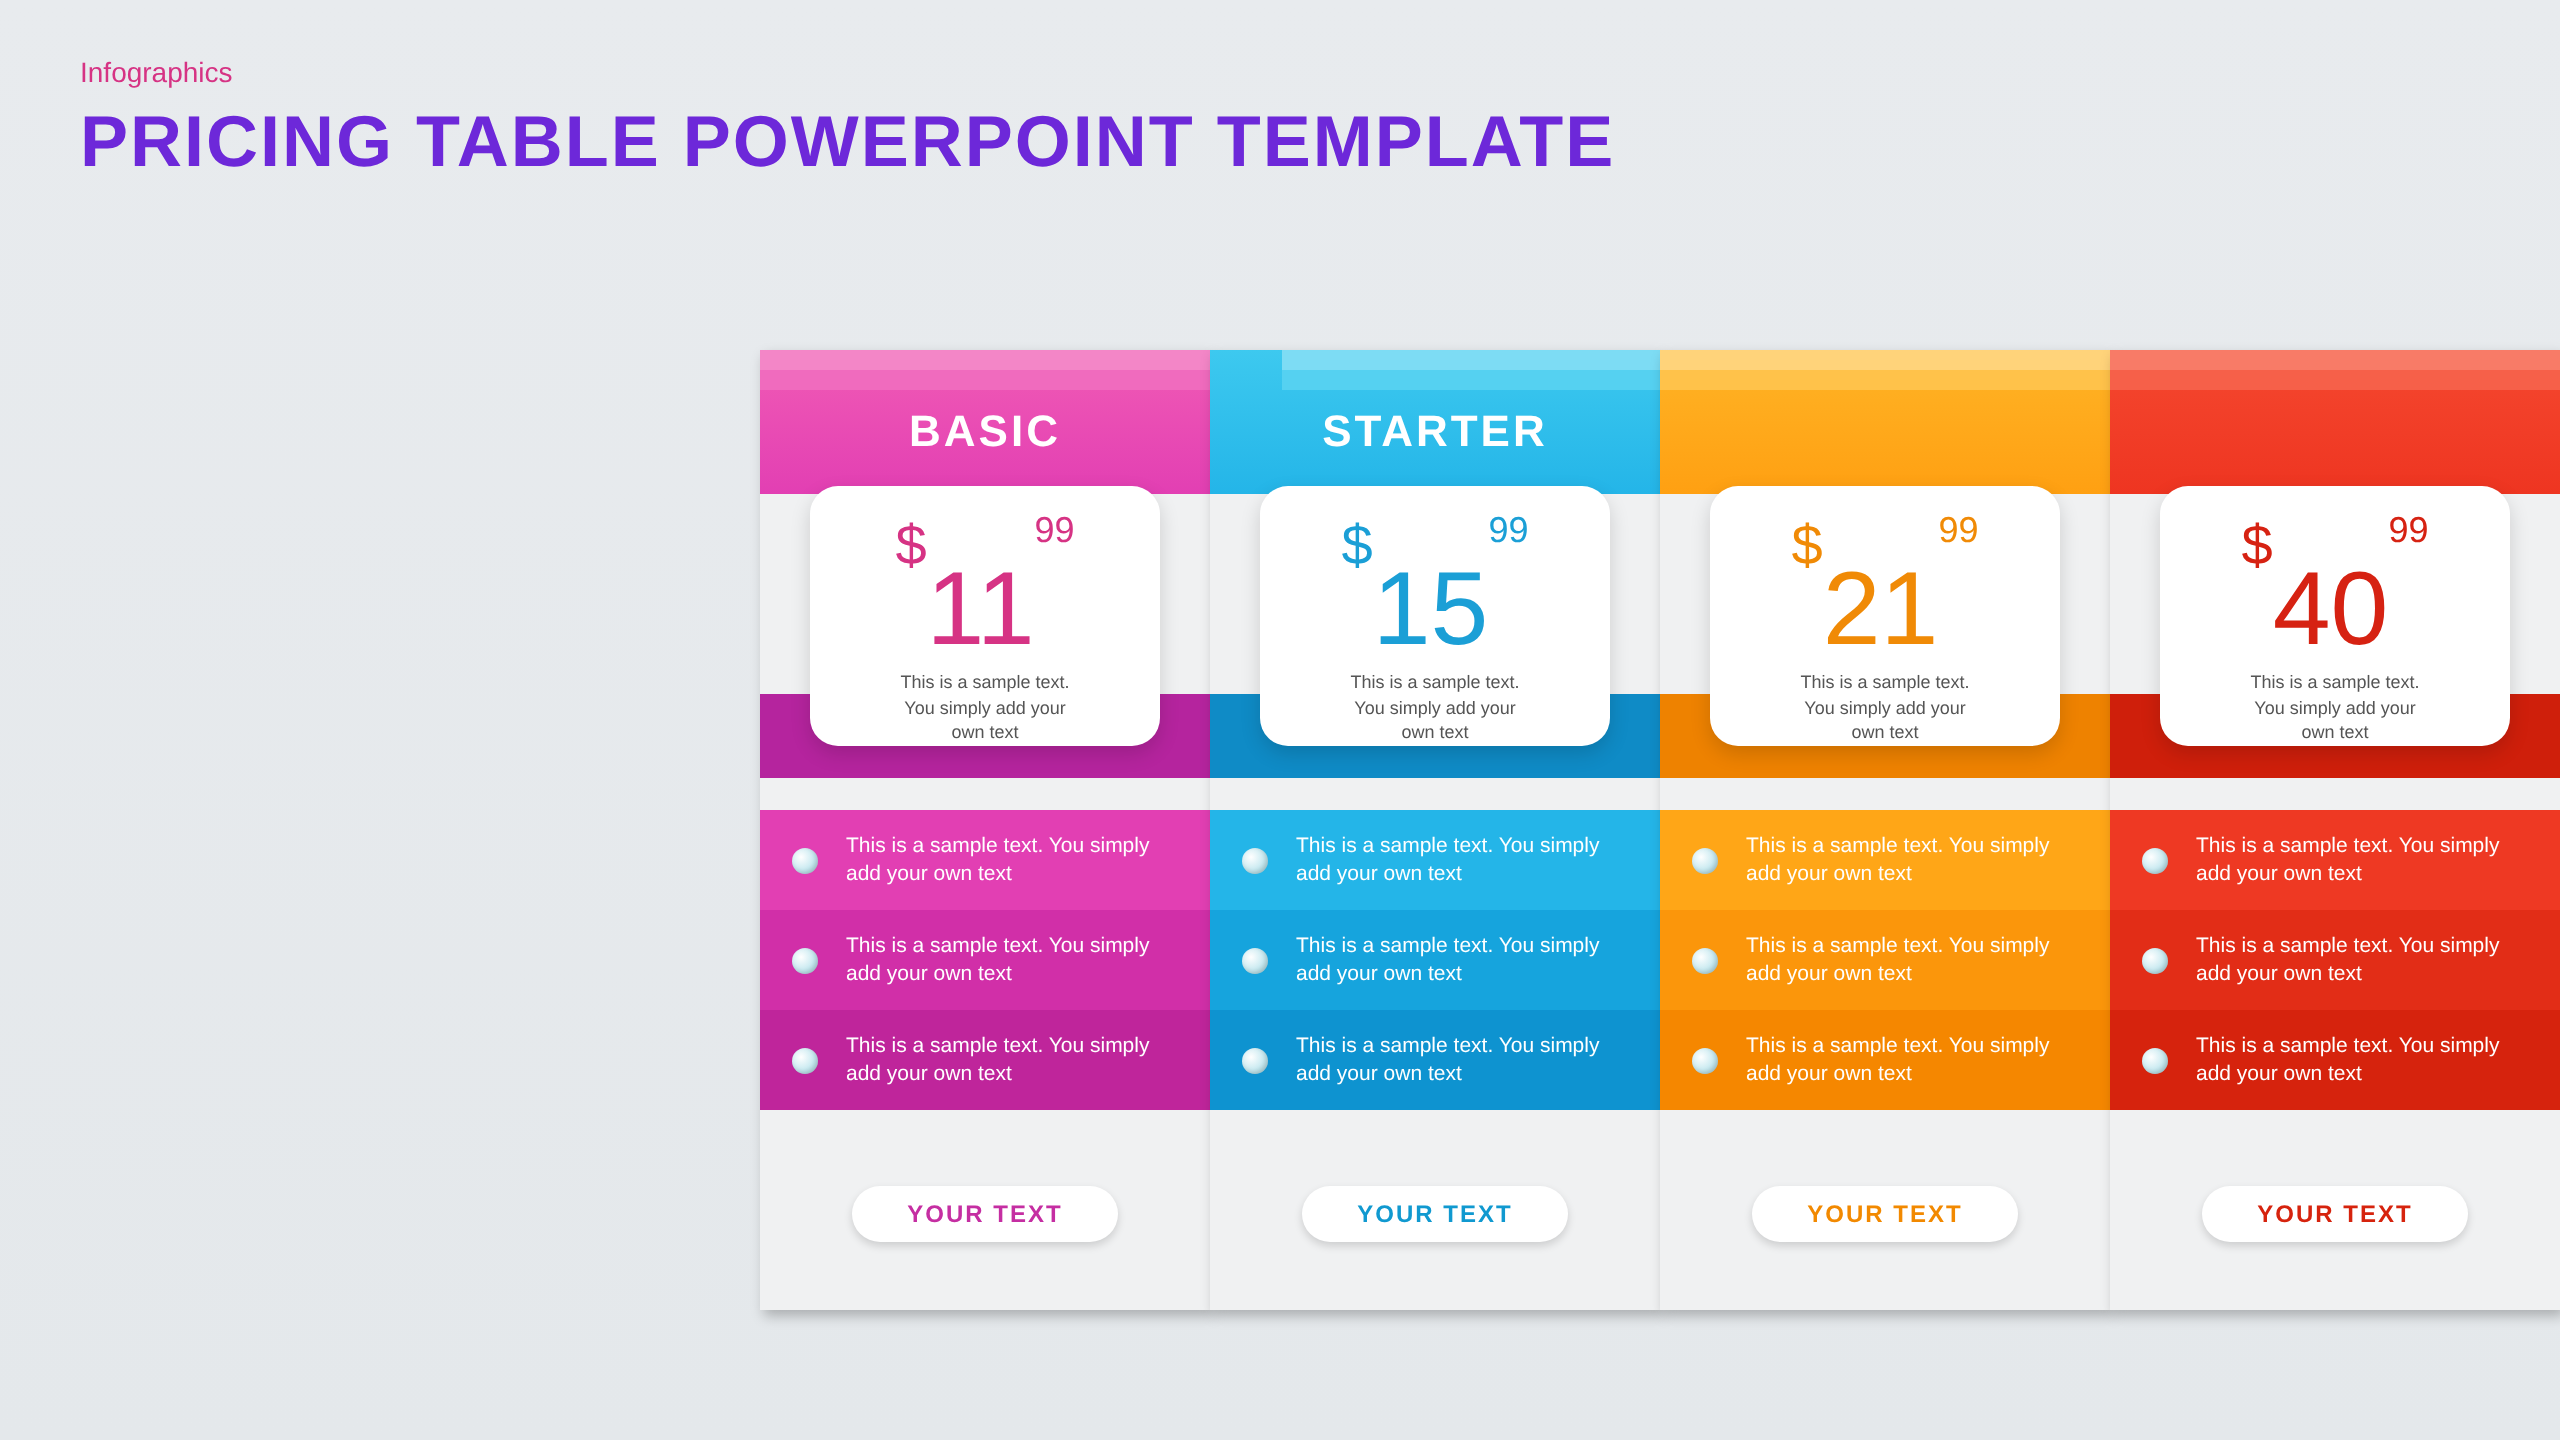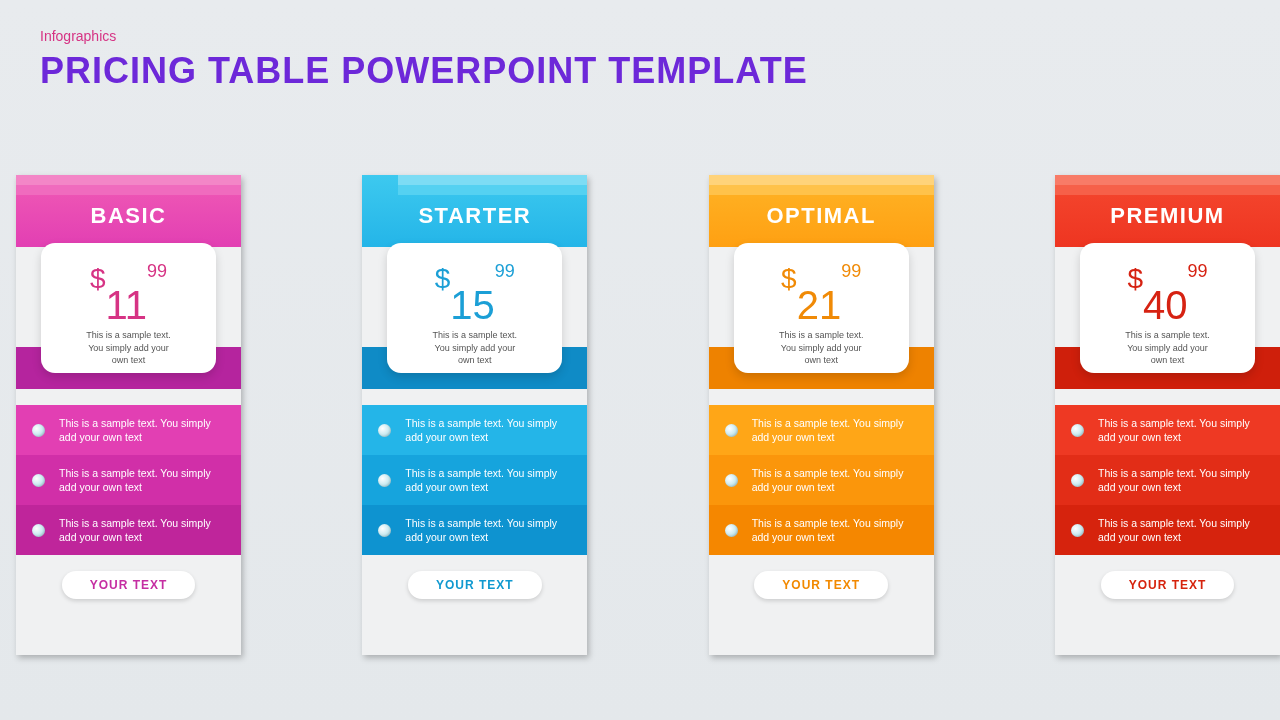--- a/index.html
+++ b/index.html
@@ -26,22 +26,21 @@
   font-weight: 800;
   letter-spacing: 1px;
   color: #6d28d9;
 }
 .cards {
   position: absolute;
   top: 175px;
   left: 16px;
   right: 0;
   display: flex;
-  justify-content: space-between;
-  gap: 60px;
+  justify-content: flex-end;
 }
 .card {
   width: 225px;
   height: 480px;
   background: #f0f1f2;
   box-shadow: 2px 3px 6px rgba(0,0,0,0.25);
   position: relative;
   overflow: hidden;
 }
 .tier-header {
@@ -74,21 +73,21 @@
   justify-content: center;
   align-items: center;
   padding-top: 8px;
 }
 .price-wrap {
   display: flex;
   align-items: flex-start;
   font-weight: 500;
 }
 .price-currency { font-size: 28px; margin-top: 6px; }
-.price-main { font-size: 40px; line-height: 1; margin-top: 28px; }
+.price-main { font-size: 52px; line-height: 1; margin-top: 28px; }
 .price-cents { font-size: 18px; margin-top: 4px; }
 .price-note {
   margin-top: 4px;
   font-size: 9px;
   color: #555;
   text-align: center;
   line-height: 1.4;
   padding: 0 16px;
   white-space: pre-line;
 }
@@ -112,21 +111,21 @@
   box-shadow: inset -1px -1px 2px rgba(0,0,0,0.15);
 }
 .ftxt {
   font-size: 10.5px;
   color: #fff;
   line-height: 1.35;
 }
 .cta-wrap {
   display: flex;
   justify-content: center;
-  margin-top: 16px;
+  margin-top: 38px;
 }
 .cta {
   background: #fff;
   border-radius: 20px;
   padding: 7px 28px;
   font-size: 12px;
   font-weight: 800;
   letter-spacing: 1px;
   cursor: pointer;
   user-select: none;
@@ -242,21 +241,20 @@
     </div>
     <div class="cta-wrap">
         <div class="cta">YOUR TEXT</div>
       </div>
   </div>
 
   <div class="card c2">
     <div class="tier-header">
       <div class="band"></div>
         <div class="band"></div>
-      <div class="tier-name">OPTIMAL</div>
     </div>
     <div class="price-box">
       <div class="price-wrap">
         <span class="price-currency">$</span>
         <span class="price-main">21</span>
         <span class="price-cents">99</span>
       </div>
       <div class="price-note">This is a sample text.
 You simply add your
 own text</div>
@@ -278,21 +276,20 @@
     </div>
     <div class="cta-wrap">
         <div class="cta">YOUR TEXT</div>
       </div>
   </div>
 
   <div class="card c3">
     <div class="tier-header">
       <div class="band"></div>
         <div class="band"></div>
-      <div class="tier-name">PREMIUM</div>
     </div>
     <div class="price-box">
       <div class="price-wrap">
         <span class="price-currency">$</span>
         <span class="price-main">40</span>
         <span class="price-cents">99</span>
       </div>
       <div class="price-note">This is a sample text.
 You simply add your
 own text</div>

